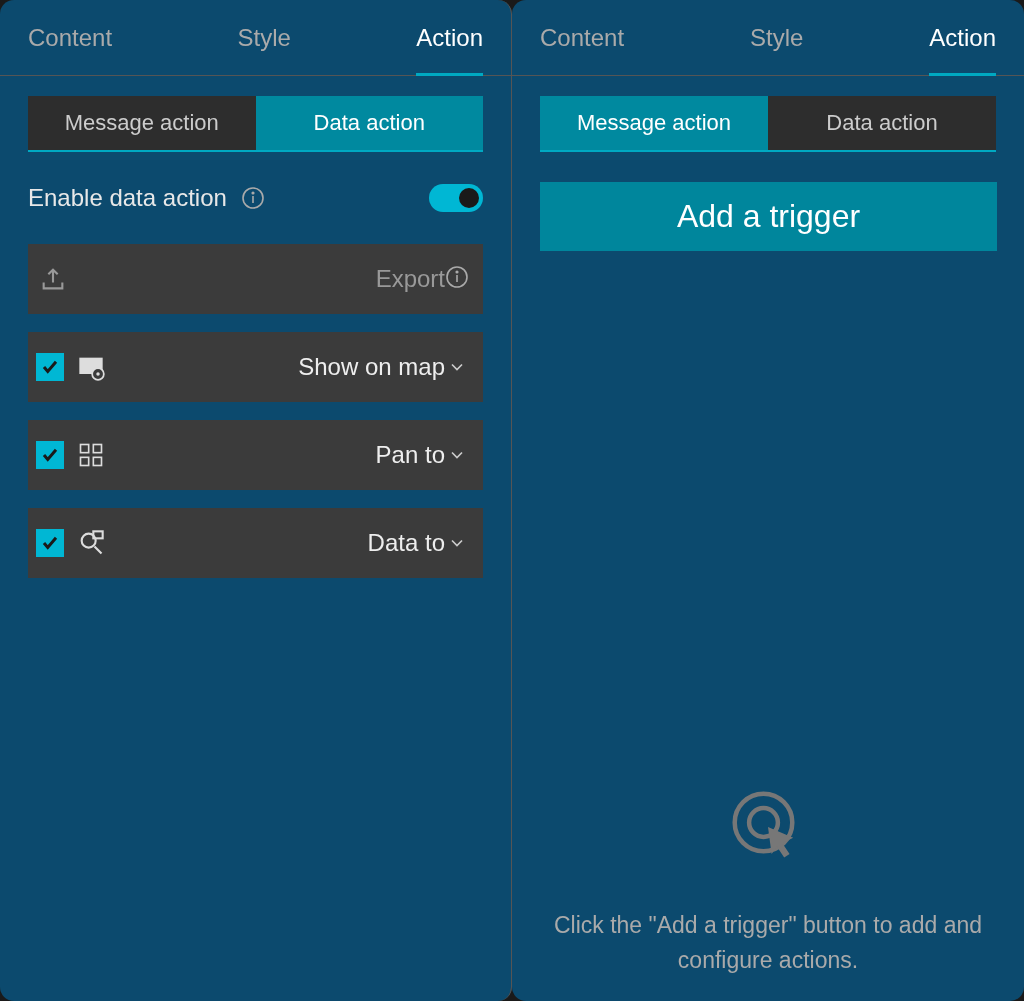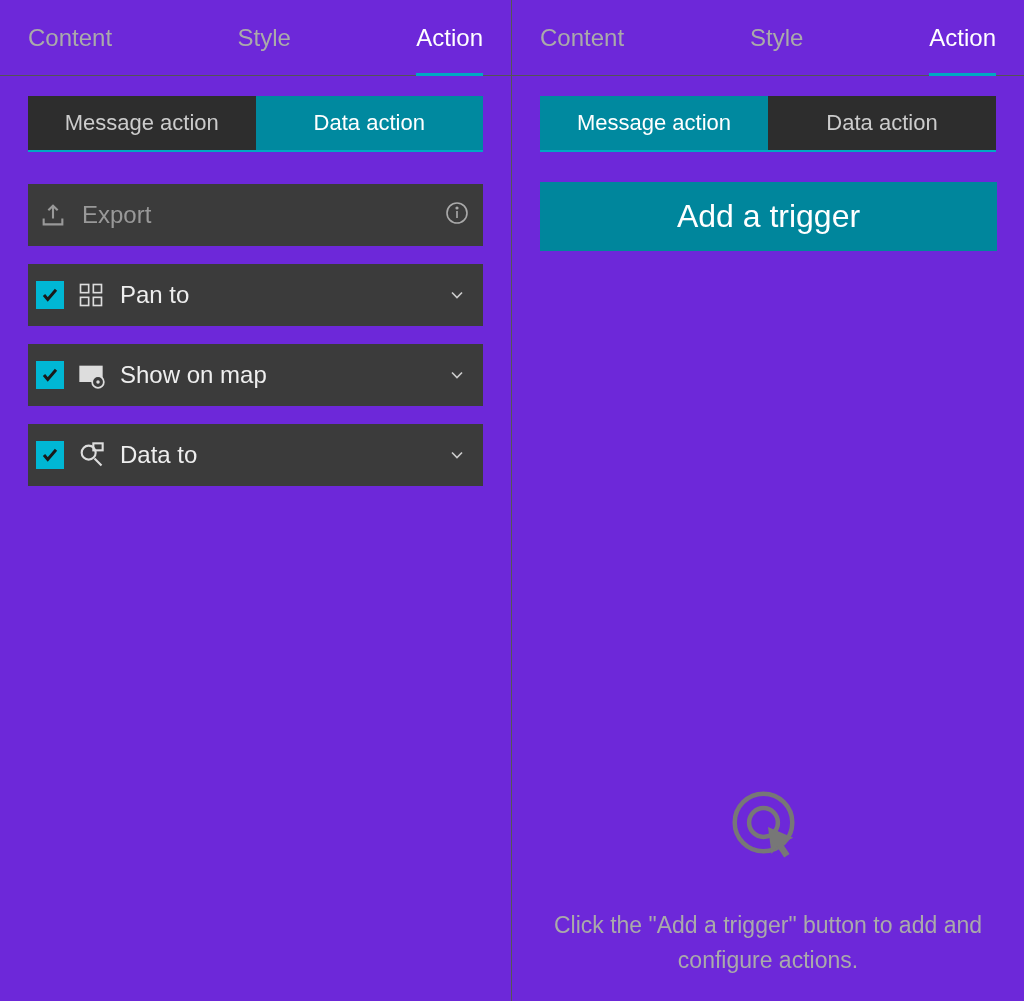--- a/index.html
+++ b/index.html
@@ -1,34 +1,34 @@
 <!DOCTYPE html>
 <html><head>
   <meta charset="utf-8">
   <style>
     * { box-sizing: border-box; margin: 0; padding: 0; font-family: -apple-system, BlinkMacSystemFont, "Segoe UI", Arial, sans-serif; }
     body { background: #1a1a1a; color: #d0d0d0; width: 1024px; height: 1001px; display: flex; overflow: hidden; }
-    .panel { width: 512px; height: 100%; background: #6d28d9; position: relative; }
+    .panel { width: 512px; height: 100%; background: #0c4a6e; position: relative; border-radius: 14px; }
     .panel-left { border-right: 1px solid #555; }
     .top-tabs { display: flex; height: 76px; align-items: center; padding: 0 28px; border-bottom: 1px solid #555; gap: 0; }
     .top-tab { font-size: 24px; color: #aaa; cursor: pointer; padding: 0 0 23px 0; margin-top: 23px; position: relative; }
     .top-tab.active { color: #fff; font-weight: 400; }
     .top-tab.active::after { content: ""; position: absolute; bottom: -1px; left: 0; right: 0; height: 3px; background: #00a9c2; }
     .top-tabs .spacer { flex: 1; }
     .tab-content { display: flex; margin: 20px 28px 0 28px; border-bottom: 2px solid #00a9c2; }
     .subtab { flex: 1; background: #2d2d2d; color: #ccc; font-size: 22px; text-align: center; padding: 14px 16px; cursor: pointer; }
     .subtab.active { background: #00899f; color: #fff; }
     .toggle-row { display: flex; align-items: center; margin: 32px 28px 0 28px; }
     .toggle-label { font-size: 24px; color: #e8e8e8; }
     .info-icon-wrap { margin-left: 14px; display: flex; align-items: center; }
     .toggle-sp { flex: 1; }
     .toggle { width: 54px; height: 28px; background: #00b7d4; border-radius: 14px; position: relative; cursor: pointer; }
     .toggle-knob { position: absolute; right: 4px; top: 4px; width: 20px; height: 20px; background: #1a1a1a; border-radius: 50%; }
     .action-list { margin: 32px 28px 0 28px; }
-    .action-item { background: #3b3b3b; height: 62px; display: flex; align-items: center; padding: 0 14px 0 8px; margin-bottom: 18px; }
+    .action-item { background: #3b3b3b; height: 70px; display: flex; align-items: center; padding: 0 14px 0 8px; margin-bottom: 18px; text-align: right; }
     .checkbox { width: 28px; height: 28px; background: #00b7d4; display: flex; align-items: center; justify-content: center; margin-right: 10px; cursor: pointer; }
     .action-icon { width: 34px; height: 34px; display: flex; align-items: center; justify-content: center; margin-right: 12px; }
     .action-label { font-size: 24px; color: #eee; flex: 1; }
     .chevron { width: 24px; height: 24px; display: flex; align-items: center; justify-content: center; }
     .export-item .action-label { color: #999; }
     .add-trigger-btn { margin: 30px 27px 0 28px; background: #00869c; color: #fff; font-size: 32px; text-align: center; padding: 16px 0; cursor: pointer; }
     .empty-state { position: absolute; bottom: 24px; left: 0; right: 0; text-align: center; padding: 0 28px; }
     .empty-icon { margin: 0 auto 36px auto; display: flex; justify-content: center; }
     .empty-text { font-size: 23px; color: #aaa; line-height: 1.5; }
   </style>
@@ -42,20 +42,34 @@
     <div class="top-tab">Style</div>
     <div class="spacer"></div>
     <div class="top-tab active">Action</div>
   </div>
 
   <div class="tab-content">
     <div class="subtab">Message action</div>
     <div class="subtab active">Data action</div>
   </div>
 
+  <div class="toggle-row">
+    <span class="toggle-label">Enable data action</span>
+    <span class="info-icon-wrap">
+      <svg width="24" height="24" viewBox="0 0 24 24" fill="none" stroke="#aaa" stroke-width="1.6">
+          <circle cx="12" cy="12" r="10"></circle>
+          <line x1="12" y1="10" x2="12" y2="17"></line>
+          <circle cx="12" cy="7" r="0.8" fill="#aaa"></circle>
+        </svg>
+    </span>
+    <div class="toggle-sp"></div>
+    <div class="toggle">
+      <div class="toggle-knob"></div>
+    </div>
+  </div>
 
   <div class="action-list">
     <div class="action-item export-item">
       <span class="action-icon">
         <svg width="28" height="28" viewBox="0 0 24 24" fill="none" stroke="#999" stroke-width="1.8">
             <path d="M12 15 V4 M8 8 l4-4 l4 4 M4 15 v5 h16 v-5"></path>
           </svg>
       </span>
       <span class="action-label">Export</span>
       <span>
@@ -67,49 +81,49 @@
       </span>
     </div>
 
     <div class="action-item">
       <span class="checkbox">
         <svg width="18" height="18" viewBox="0 0 24 24" fill="none" stroke="#1a1a1a" stroke-width="4">
             <polyline points="4 12 9 18 20 5"></polyline>
           </svg>
       </span>
       <span class="action-icon">
-        <svg width="28" height="28" viewBox="0 0 24 24" fill="none" stroke="#ddd" stroke-width="1.4">
-            <rect x="3" y="3" width="7" height="7"></rect>
-            <rect x="14" y="3" width="7" height="7"></rect>
-            <rect x="3" y="14" width="7" height="7"></rect>
-            <rect x="14" y="14" width="7" height="7"></rect>
+        <svg width="28" height="28" viewBox="0 0 24 24">
+            <rect x="2" y="4" width="20" height="14" fill="#ddd"></rect>
+            <circle cx="18" cy="18" r="5" fill="#3b3b3b" stroke="#ddd" stroke-width="1.5"></circle>
+            <circle cx="18" cy="18" r="1.5" fill="#ddd"></circle>
           </svg>
       </span>
-      <span class="action-label">Pan to</span>
+      <span class="action-label">Show on map</span>
       <span class="chevron">
         <svg width="20" height="20" viewBox="0 0 24 24" fill="none" stroke="#ccc" stroke-width="2">
             <polyline points="6 9 12 15 18 9"></polyline>
           </svg>
       </span>
     </div>
 
     <div class="action-item">
       <span class="checkbox">
         <svg width="18" height="18" viewBox="0 0 24 24" fill="none" stroke="#1a1a1a" stroke-width="4">
             <polyline points="4 12 9 18 20 5"></polyline>
           </svg>
       </span>
       <span class="action-icon">
-        <svg width="28" height="28" viewBox="0 0 24 24">
-            <rect x="2" y="4" width="20" height="14" fill="#ddd"></rect>
-            <circle cx="18" cy="18" r="5" fill="#3b3b3b" stroke="#ddd" stroke-width="1.5"></circle>
-            <circle cx="18" cy="18" r="1.5" fill="#ddd"></circle>
+        <svg width="28" height="28" viewBox="0 0 24 24" fill="none" stroke="#ddd" stroke-width="1.4">
+            <rect x="3" y="3" width="7" height="7"></rect>
+            <rect x="14" y="3" width="7" height="7"></rect>
+            <rect x="3" y="14" width="7" height="7"></rect>
+            <rect x="14" y="14" width="7" height="7"></rect>
           </svg>
       </span>
-      <span class="action-label">Show on map</span>
+      <span class="action-label">Pan to</span>
       <span class="chevron">
         <svg width="20" height="20" viewBox="0 0 24 24" fill="none" stroke="#ccc" stroke-width="2">
             <polyline points="6 9 12 15 18 9"></polyline>
           </svg>
       </span>
     </div>
 
     <div class="action-item">
       <span class="checkbox">
         <svg width="18" height="18" viewBox="0 0 24 24" fill="none" stroke="#1a1a1a" stroke-width="4">

